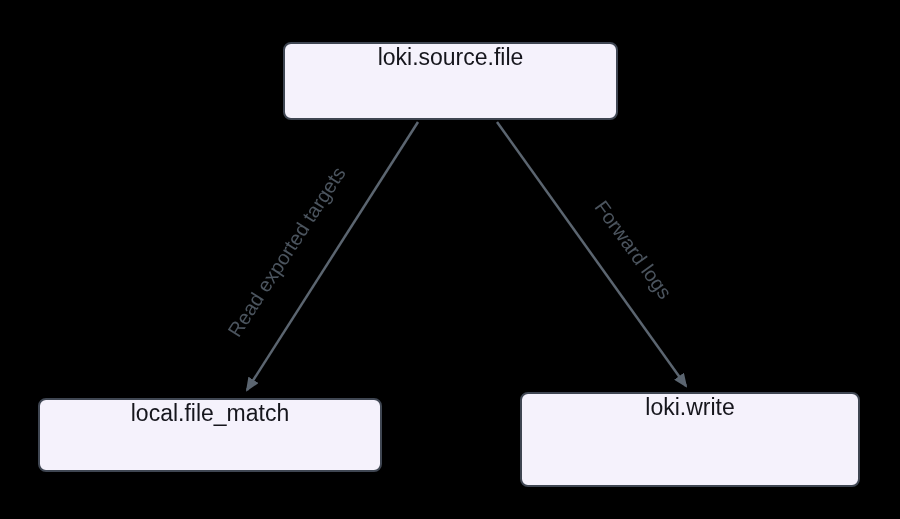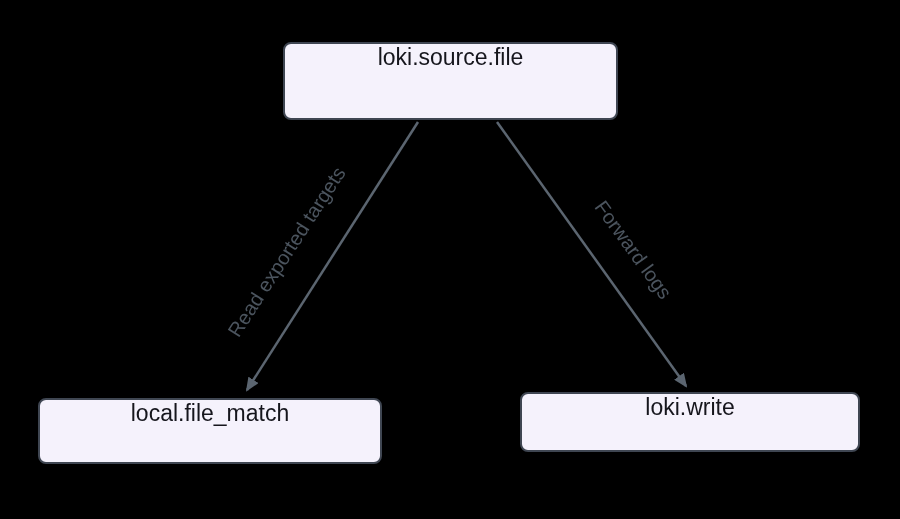--- a/index.html
+++ b/index.html
@@ -41,22 +41,22 @@
     align-items: flex-start;
     justify-content: center;
     background: var(--node-fill, #f5f2fc);
     border: 2px solid var(--node-border, #3f4652);
     border-radius: 8px;
     color: var(--node-text, #16161d);
     font-size: 23px;
     box-sizing: border-box;
   }
   .node-top   { left: 283px; top: 42px;  width: 335px; height: 78px; }
-  .node-left  { left: 38px;  top: 398px; width: 344px; height: 66px; }
-  .node-right { left: 520px; top: 392px; width: 340px; height: 60px; }
+  .node-left  { left: 38px;  top: 398px; width: 344px; height: 74px; }
+  .node-right { left: 520px; top: 392px; width: 340px; height: 95px; }
   .edge-label {
     position: absolute;
     color: var(--edge-label, #4b545e);
     font-size: 20px;
     white-space: nowrap;
     transform-origin: center center;
     background: var(--background, #000000);
     padding: 0 2px;
   }
   .edge-label-1 {

